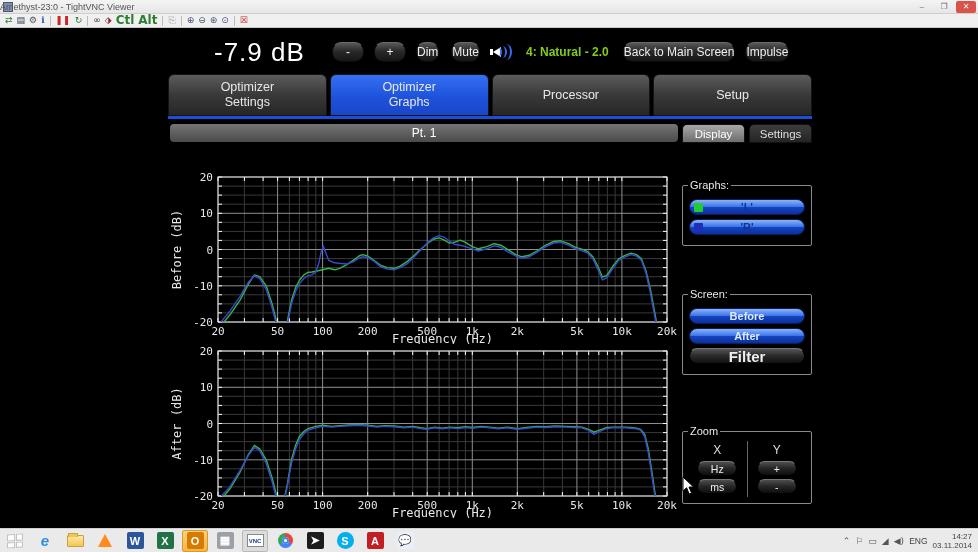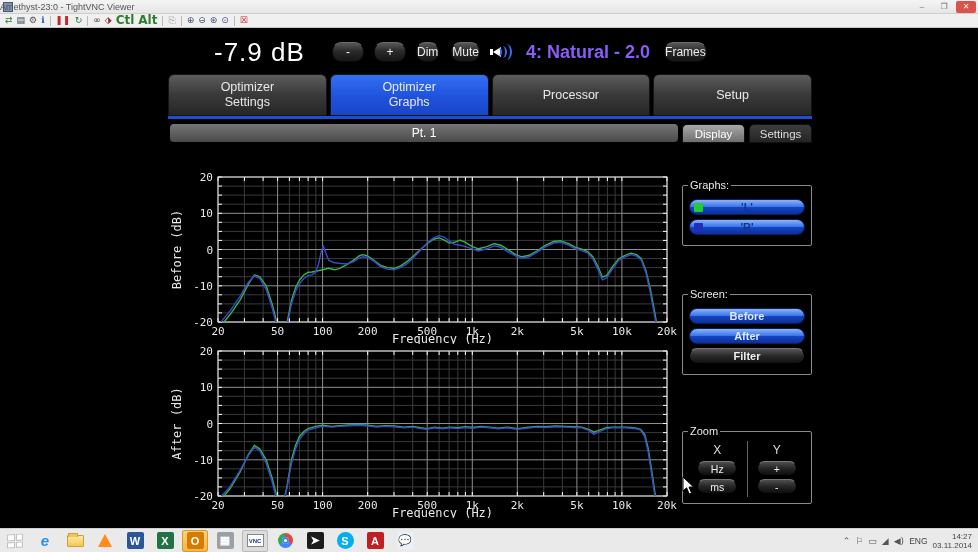--- a/index.html
+++ b/index.html
@@ -43,21 +43,21 @@
   .spk { position:relative; width:24px; height:18px; margin-right:12px; }
   .spk .cone { position:absolute; left:0; top:4px; width:0; height:0;
     border-top:5px solid transparent; border-bottom:5px solid transparent;
     border-right:8px solid #fff; }
   .spk .base { position:absolute; left:0; top:6px; width:3px; height:6px; background:#fff; }
   .spk .w { position:absolute; border:solid #3a6cf0; border-width:0 2px 0 0;
     border-radius:50%; }
   .spk .w1 { left:6px; top:5px; width:6px; height:8px; }
   .spk .w2 { left:8px; top:3px; width:9px; height:12px; }
   .spk .w3 { left:10px; top:1px; width:12px; height:16px; }
-  #preset { font-size:18px; font-weight:bold; color:#8b5cf6; margin-right:14px; white-space:nowrap; }
+  #preset { font-size:12px; font-weight:bold; color:#84cc16; margin-right:14px; white-space:nowrap; }
   #btn-back { margin-right:10px; white-space:nowrap; }
 
   
   #maintabs { position:absolute; left:0; top:38px; width:644px; height:42px;
     display:flex; gap:3px; }
   .mtab { flex:1; border-radius:6px 6px 0 0; border:1px solid #141414;
     background:linear-gradient(#5c5c5c,#3a3a3a 48%,#262626);
     display:flex; flex-direction:column; justify-content:center; align-items:center;
     font-size:12.5px; color:#e8e8e8; line-height:15px; }
   .mtab.active { background:linear-gradient(#3570f2,#1e52dc 55%,#1a46c8); }
@@ -91,21 +91,21 @@
     margin-top:8px; }
   legend { font-size:11px; color:#e8e8e8; padding:0 2px; }
   .bluebtn { position:relative; height:16px; border-radius:9px; margin:4px 1px;
     background:linear-gradient(#8cb4f6,#3a74ec 48%,#1545c0 52%,#0c2f9e);
     border:1px solid #08205e; text-align:center; font-size:11px; font-weight:bold;
     line-height:15px; color:#15338f; }
   .bluebtn.lt { color:#dfe9ff; }
   .swatch { position:absolute; left:4px; top:3px; width:9px; height:9px; border-radius:1px; }
   .darkbtn { height:16px; border-radius:9px; margin:4px 1px;
     background:linear-gradient(#565656,#2a2a2a 48%,#111);
-    border:1px solid #000; border-top-color:#777; text-align:center; font-size:11px;
+    border:1px solid #000; border-top-color:#777; text-align:center; font-size:15px;
     font-weight:bold; line-height:15px; color:#eee; }
   #frames-box { margin-top:42px; }
   #zoom-box { margin-top:50px; }
   #zoom-grid { display:flex; }
   .zcol { flex:1; text-align:center; }
   .zcol + .zcol { border-left:1px solid #666; }
   .zhead { font-size:12px; color:#ddd; margin:2px 0 4px 0; }
   .zbtn { width:40px; height:15px; margin:3px auto; border-radius:8px;
     background:linear-gradient(#4e4e4e,#262626 48%,#0e0e0e); border:1px solid #000;
     border-top-color:#777; font-size:10.5px; line-height:14px; color:#eee; text-align:center; }
@@ -194,21 +194,22 @@
         <div class="pill" id="btn-dim">Dim</div>
         <div class="pill" id="btn-mute">Mute</div>
         <div class="spk">
           <div class="base"></div>
             <div class="cone" style="left:3px"></div>
           <div class="w w1"></div>
             <div class="w w2"></div>
             <div class="w w3"></div>
         </div>
         <div id="preset">4: Natural - 2.0</div>
-        <div class="pill">Frames</div>
+        <div class="pill" id="btn-back">Back to Main Screen</div>
+        <div class="pill">Impulse</div>
       </div>
 
       <div id="maintabs">
         <div class="mtab">
           <span>Optimizer</span>
           <span>Settings</span>
         </div>
         <div class="mtab active">
           <span>Optimizer</span>
           <span>Graphs</span>

